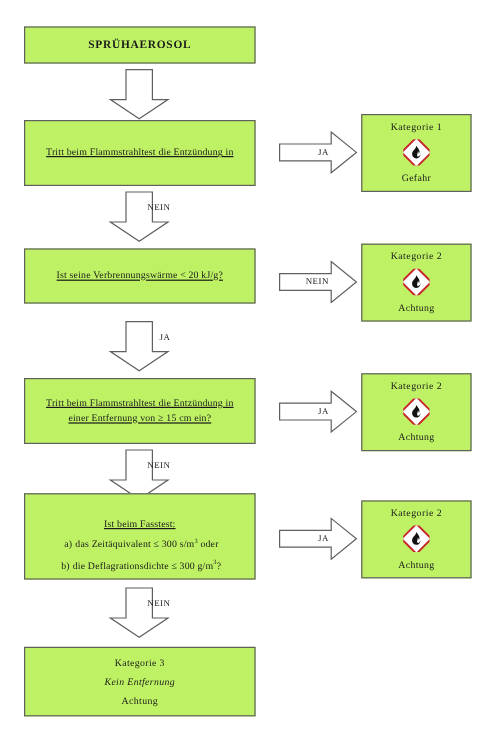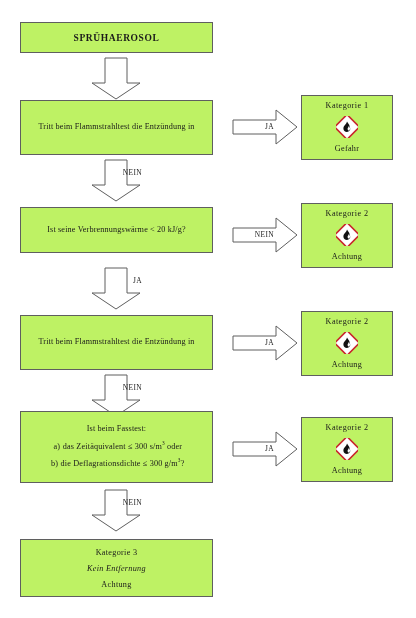--- a/index.html
+++ b/index.html
@@ -51,20 +51,21 @@
   .question-box {
     padding: 4px 11px;
   }
   .q-line {
     font-size: 8.2px;
     line-height: 12.5px;
     text-align: justify;
     text-align-last: center;
     width: 100%;
     letter-spacing: 0.15px;
+    text-decoration: underline;
   }
   .q-line.center {
     text-align: center;
     text-align-last: center;
   }
   .q-item {
     font-size: 8.2px;
     line-height: 12.5px;
     width: 100%;
     text-align: center;
@@ -72,21 +73,21 @@
     margin-top: 5px;
   }
   .q-item .lbl {
     display: inline-block;
     min-width: 12px;
   }
 
   #q1 { left: 20px; top: 100px;  width: 193px; height: 55px; }
   #q2 { left: 20px; top: 207px;  width: 193px; height: 46px; }
   #q3 { left: 20px; top: 315px;  width: 193px; height: 55px; }
-  #q4 { left: 20px; top: 411px;  width: 193px; height: 72px; }
+  #q4 { left: 20px; top: 411px;  width: 193px; height: 72px; justify-content: flex-end; }
 
   
   .result-box {
     width: 92px;
     height: 65px;
     justify-content: space-between;
     padding: 5px 0 6px 0;
   }
   .result-box .cat {
     font-size: 8.2px;
@@ -228,20 +229,21 @@
 
   <div class="arrow-wrap down-arrow" id="a-j1">
     <svg class="arrow-svg" width="52" height="44" viewBox="0 0 52 44" xmlns="http://www.w3.org/2000/svg">
       <path d="M15 1 L37 1 L37 26 L50 26 L26 42 L2 26 L15 26 Z" fill="#ffffff" stroke="#5f5f5f" stroke-width="1"></path>
     </svg>
     <div class="arrow-label">JA</div>
   </div>
 
   <div class="node question-box" id="q3">
     <div class="q-line">Tritt beim Flammstrahltest die Entzündung in</div>
+    <div class="q-line center">einer Entfernung von ≥ 15 cm ein?</div>
   </div>
 
   <div class="arrow-wrap right-arrow" id="a-ja2">
     <svg class="arrow-svg" width="66" height="36" viewBox="0 0 66 36" xmlns="http://www.w3.org/2000/svg">
       <path d="M1 11 L44 11 L44 1 L65 18 L44 35 L44 25 L1 25 Z" fill="#ffffff" stroke="#5f5f5f" stroke-width="1"></path>
     </svg>
     <div class="arrow-label">JA</div>
   </div>
 
   <div class="node result-box" id="r3">

